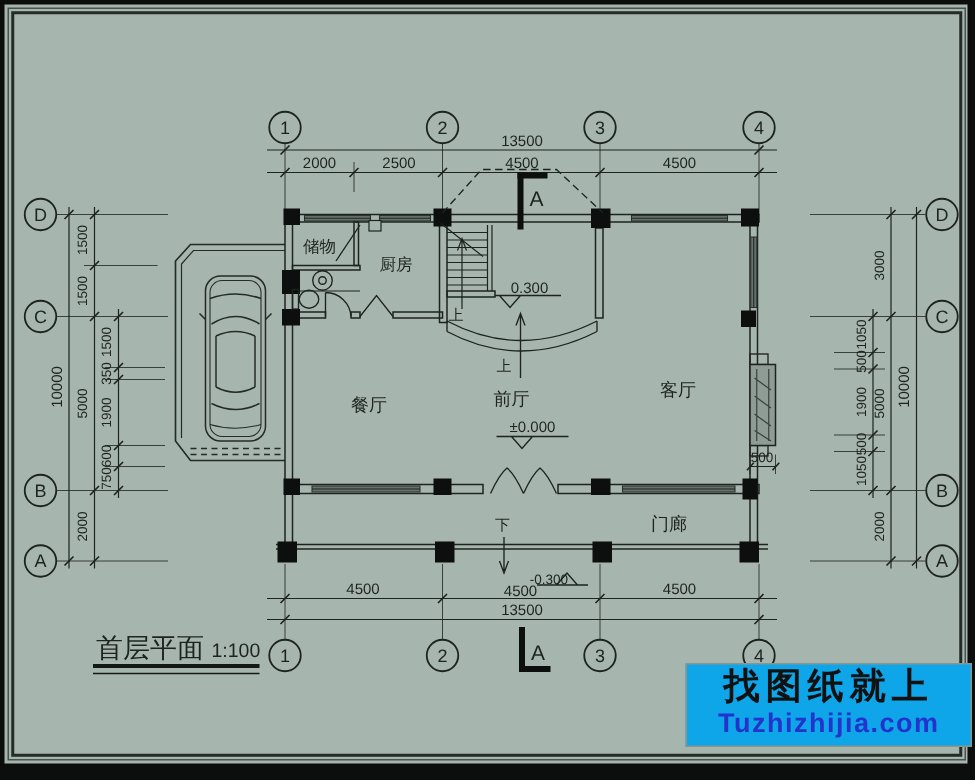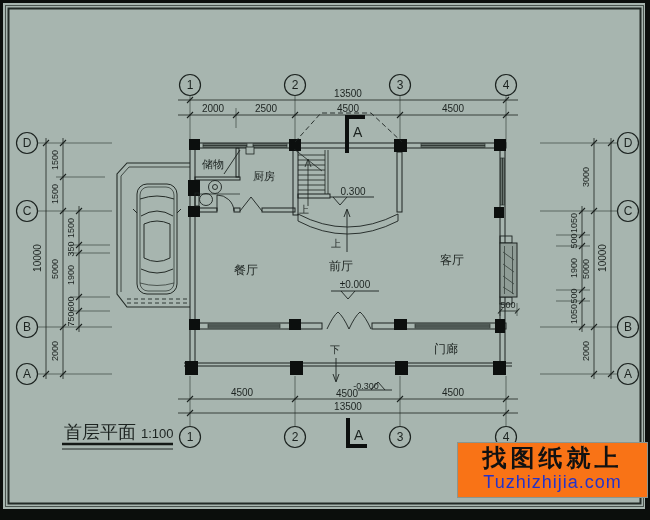--- a/index.html
+++ b/index.html
@@ -4,29 +4,29 @@
 <style>
   html,body{margin:0;padding:0;}
   body{
     width:650px;height:520px;position:relative;overflow:hidden;
     background:#a7b5af;
     font-family:"Liberation Sans", sans-serif;
   }
   #plan-svg{position:absolute;left:0;top:0;}
   .watermark{
     position:absolute;left:457px;top:442px;width:191px;height:56px;
-    background:#f97316;border:1px solid #8b958f;box-sizing:border-box;
+    background:#0ea5e9;border:1px solid #8b958f;box-sizing:border-box;
     text-align:center;z-index:5;
   }
   .watermark .wm1{
     font-size:24px;font-weight:bold;color:#111;letter-spacing:4px;
     line-height:27px;margin-top:1px;font-family:"Liberation Sans",sans-serif;
   }
   .watermark .wm2{
-    font-size:18px;font-weight:normal;color:#2433cb;letter-spacing:1px;
+    font-size:18px;font-weight:bold;color:#2433cb;letter-spacing:1px;
     line-height:22px;font-family:"Liberation Sans",sans-serif;
   }
   text{fill:#1c2320;}
   .dim{font-size:10px;}
   .dimsm{font-size:9px;}
   .bub{font-size:12px;}
   .room{font-size:12px;}
   .roomsm{font-size:11px;}
   .lvl{font-size:10px;}
   .cn{font-size:10px;}

